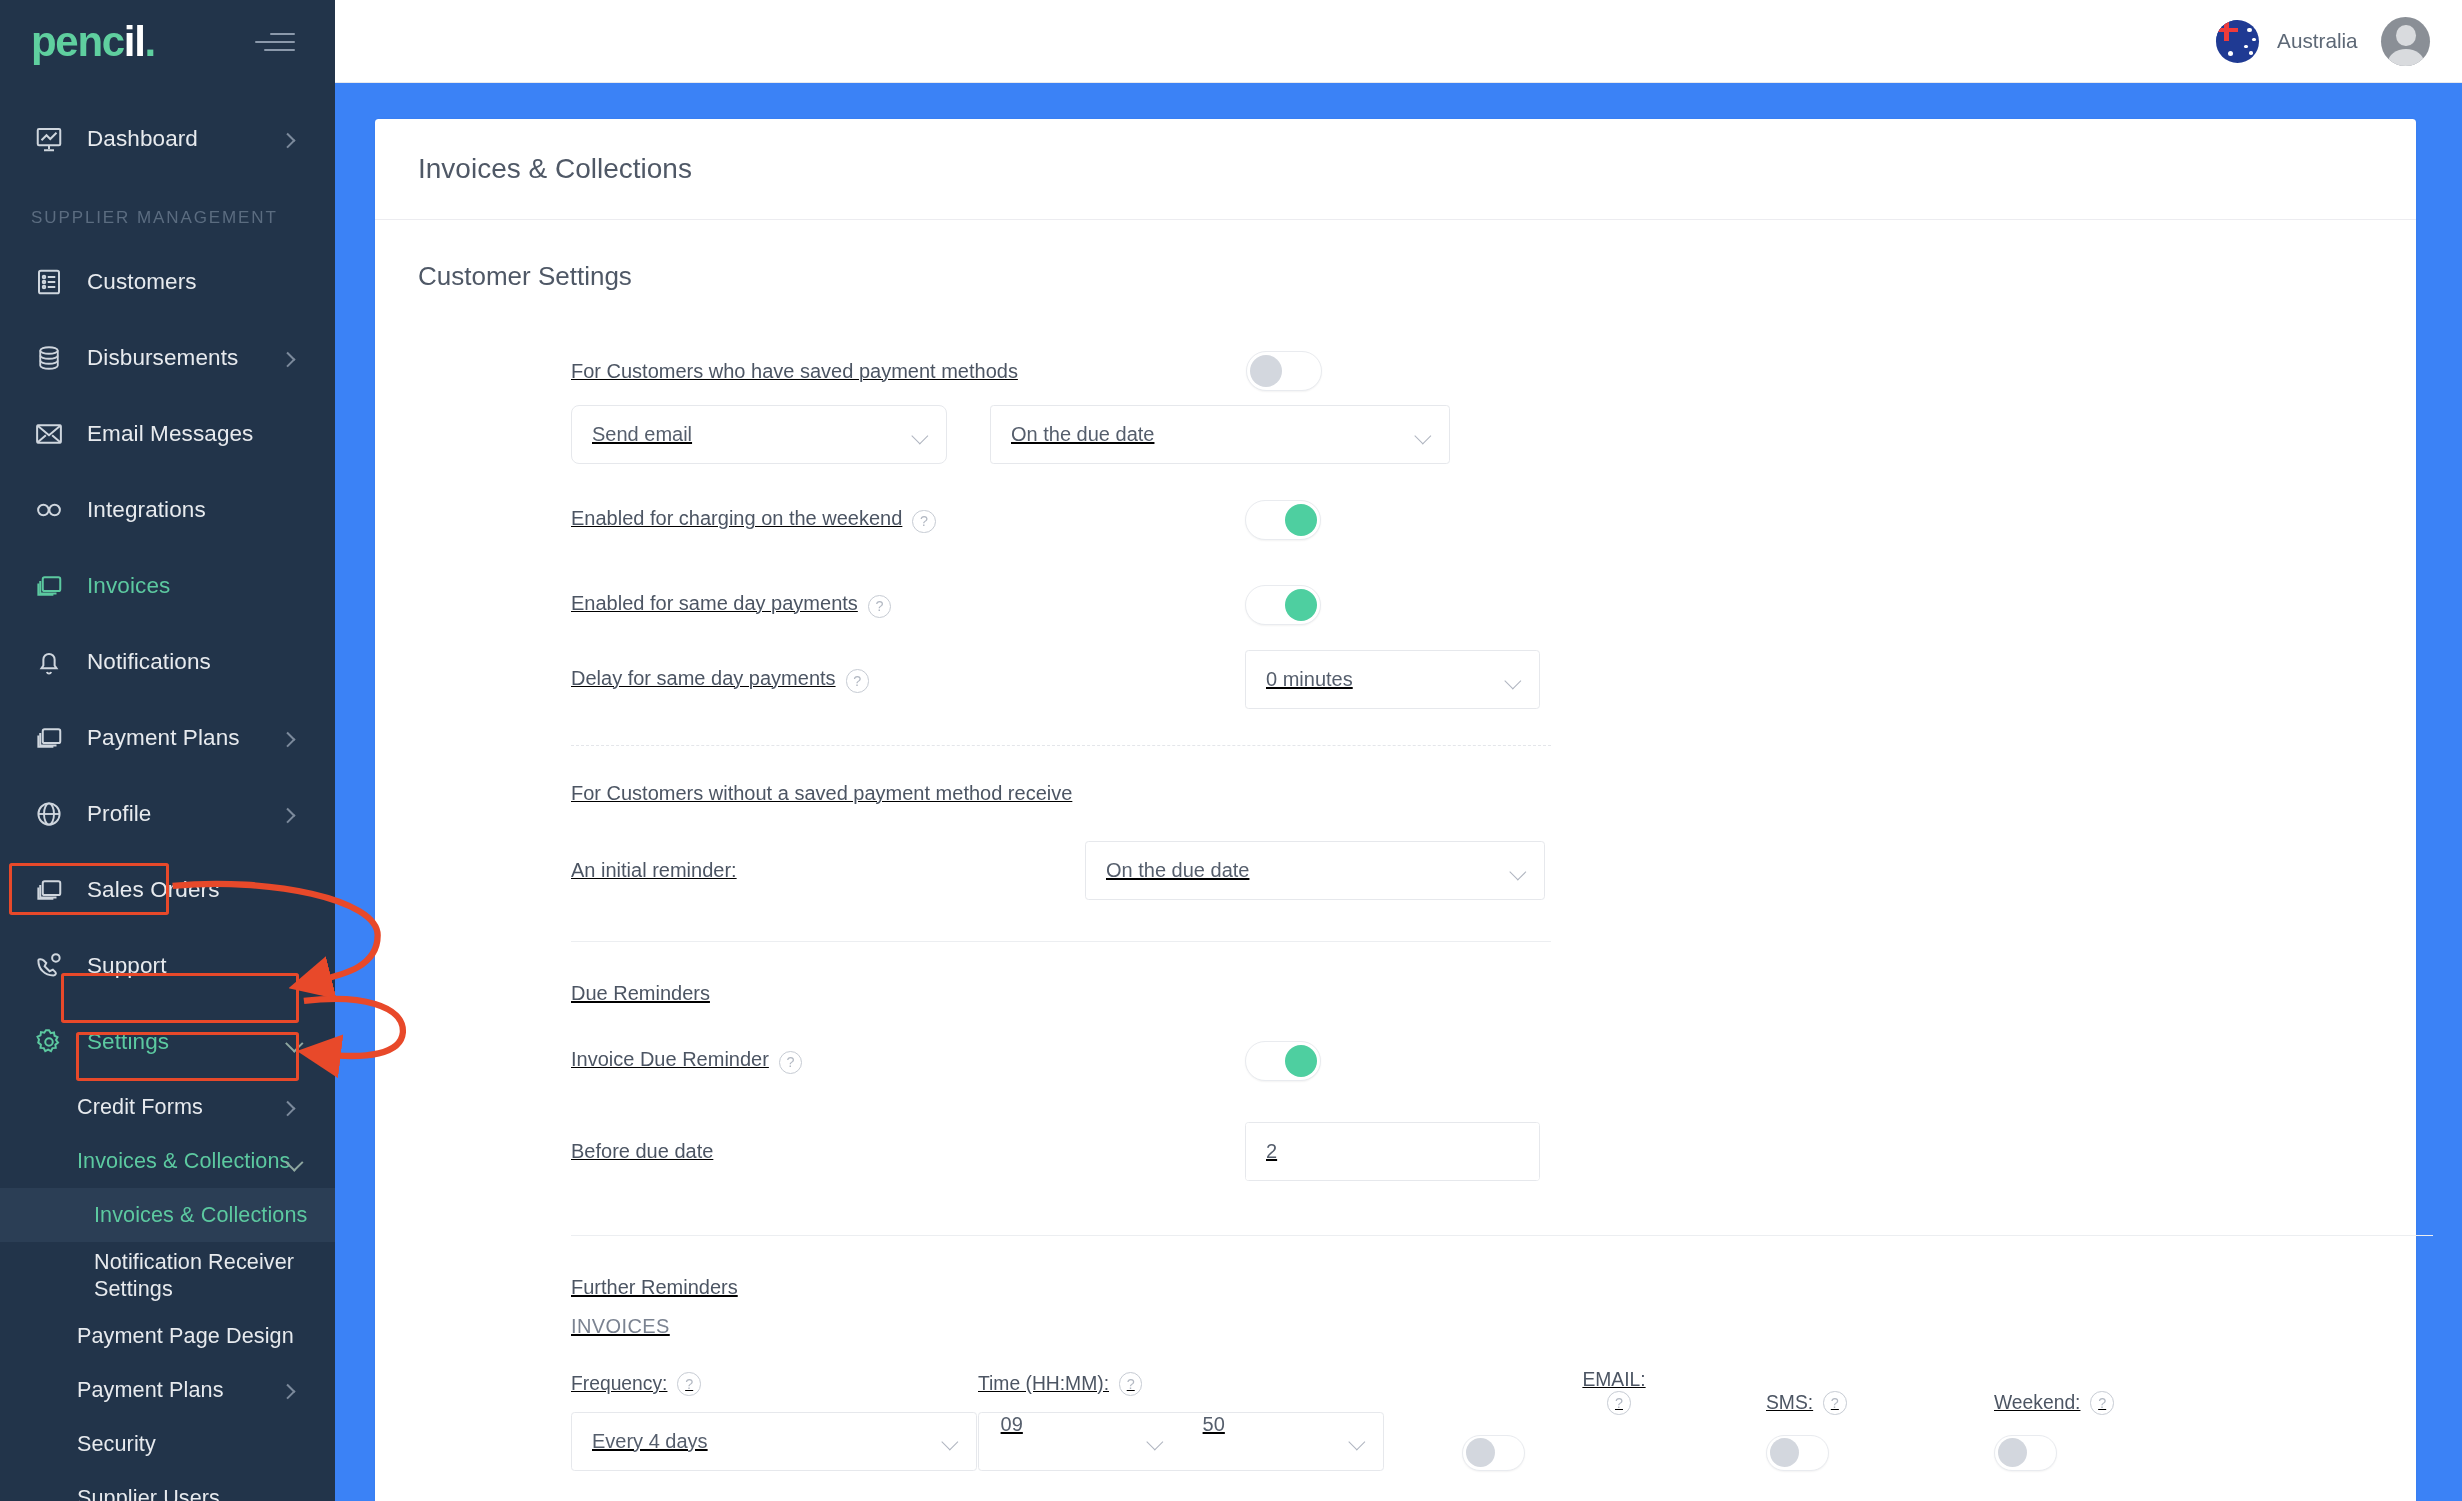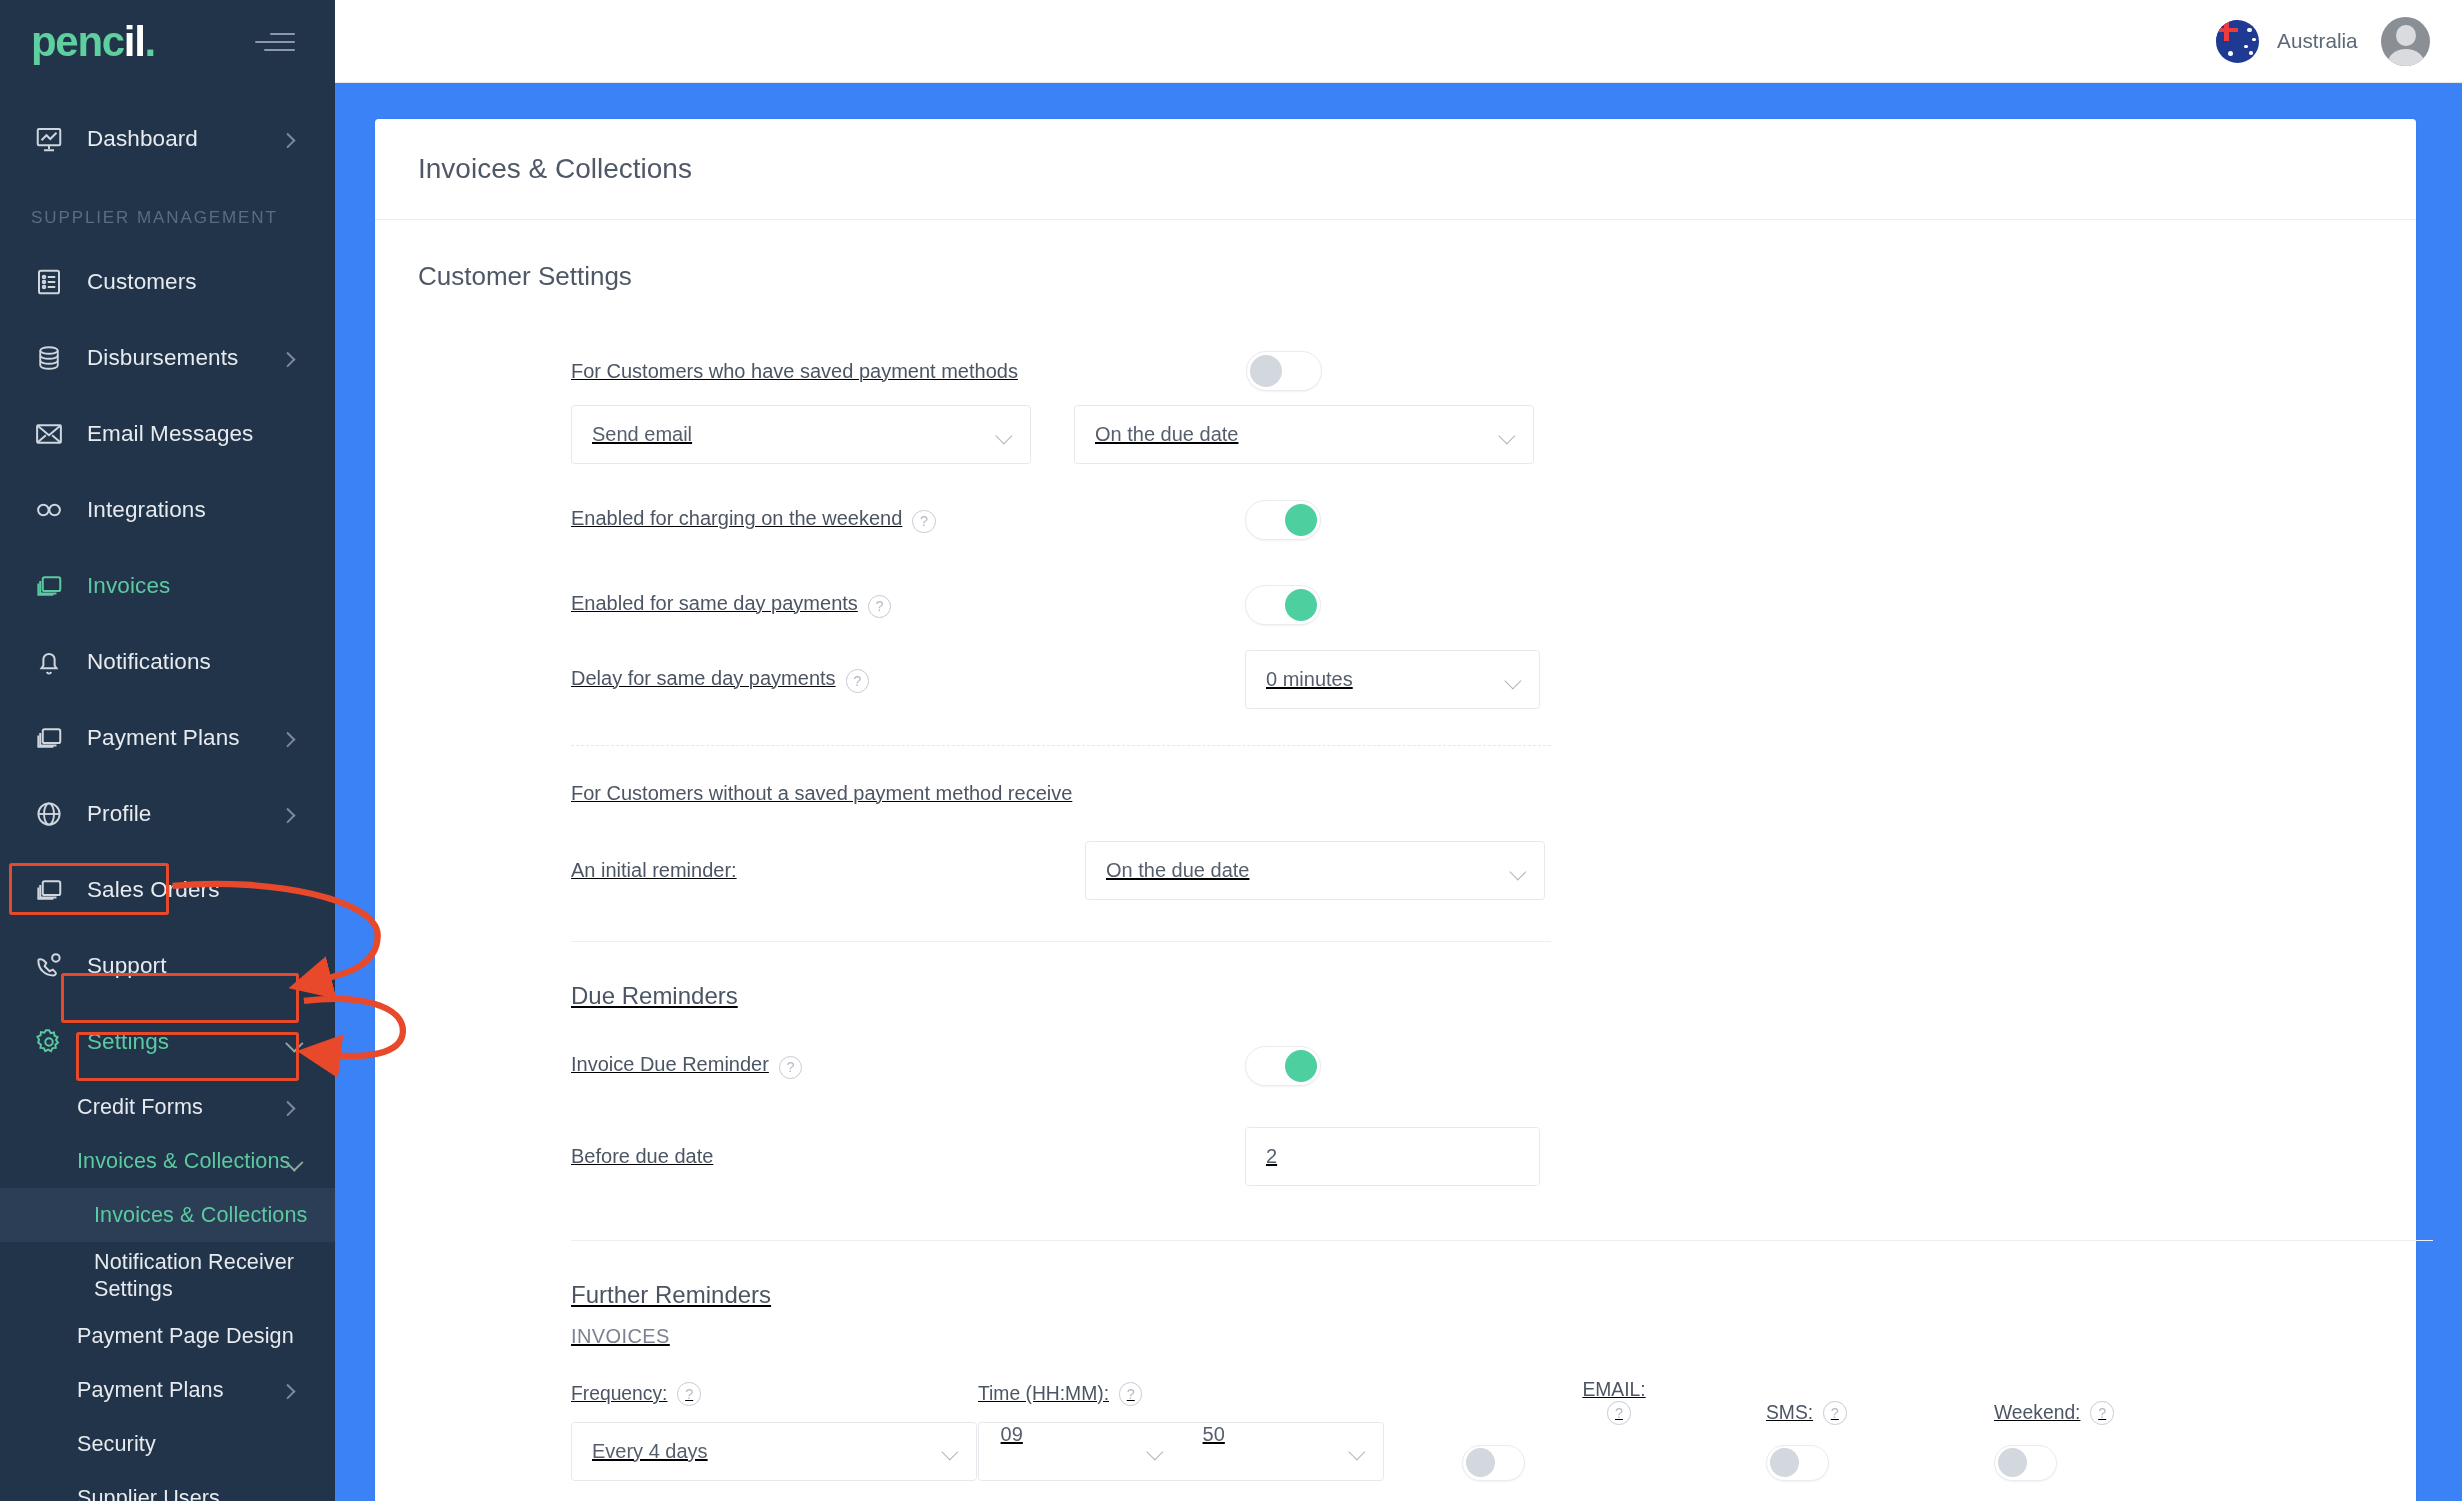--- a/index.html
+++ b/index.html
@@ -175,21 +175,21 @@
 
   .num-input {
     display: flex; height: 59px; border: 0.9px solid #e6e8ec; border-radius: 3.6px;
     overflow: hidden; width: 295px; background: #fff;
   }
   .num-input input {
     flex: 1; border: 0; outline: none; font-size: 20px; color: #555e6c;
     padding: 0 20px; font-family: inherit; background: #fff;
   }
 
-  .grp-title { font-size: 24px; color: #4c5563; }
+  .grp-title { font-size: 20px; color: #4c5563; }
   .grp-sub { font-size: 20px; color: #7b8391; letter-spacing: 0.4px; }
 
   .rem-grid { display: flex; align-items: flex-end; }
   .rem-col-head { font-size: 19.3px; color: #4c5563; display: flex; align-items: center; }
   .time-box {
     height: 59px; border: 0.9px solid #e6e8ec; border-radius: 3.6px; background: #fff;
     display: flex; width: 406px;
   }
   .time-half { flex: 1; display: flex; align-items: flex-start; padding: 0 21.6px; position: relative; cursor: pointer; }
   .time-half .val { font-size: 20px; color: #555e6c; }
@@ -424,21 +424,21 @@
               <div class="col-lbl" style="width:387px;">
                 <span class="lbl">For Customers who have saved payment methods</span>
               </div>
               <div style="width:288px;"></div>
               <div class="toggle">
                   <span class="knob"></span>
                 </div>
             </div>
 
             <div class="row" style="margin-bottom:36px;gap:43px;">
-              <div class="select" style="width:460px;">
+              <div class="select" style="width:376px;border-radius:8px;">
                 <span class="val">Send email</span>
                 <span class="caret"></span>
               </div>
               <div class="select" style="width:460px;">
                 <span class="val">On the due date</span>
                 <span class="caret"></span>
               </div>
             </div>
 
             <div class="row" style="margin-bottom:45px;">

